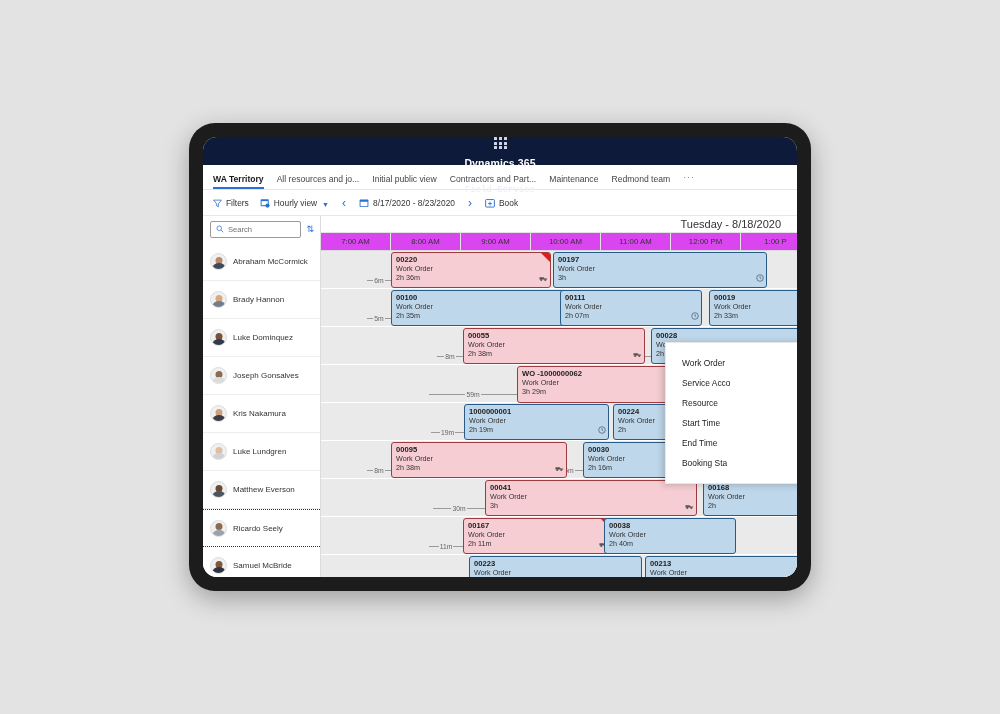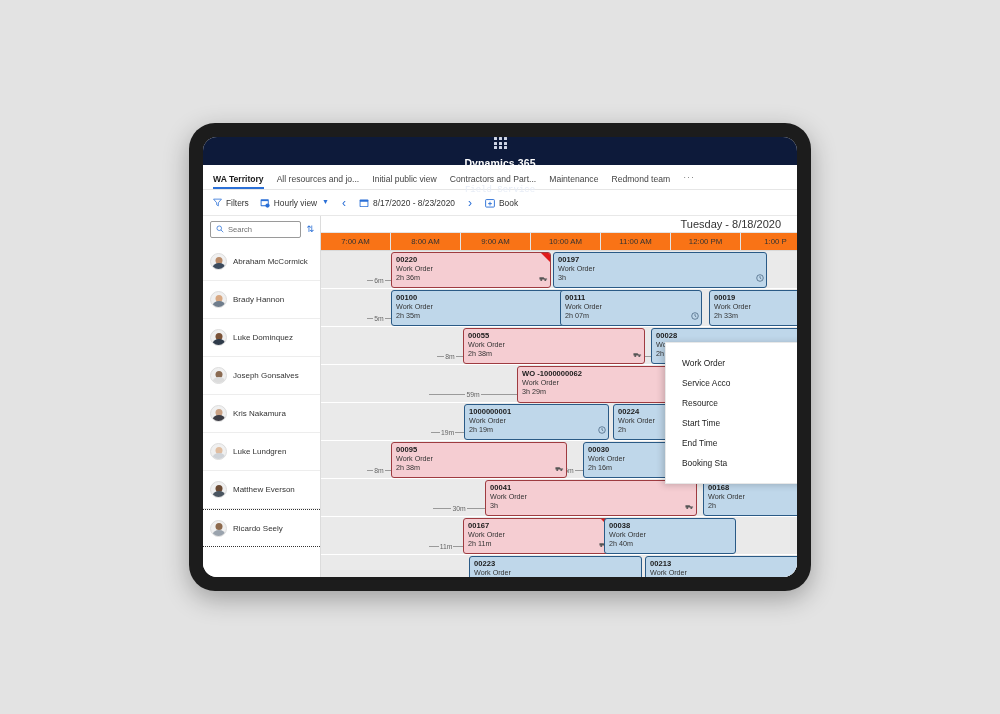--- a/index.html
+++ b/index.html
@@ -35,21 +35,21 @@
   .tabs{height:24px;background:#fff;display:flex;align-items:flex-end;
     padding:0 10px;border-bottom:1px solid #e6e6e6;gap:0;}
   .tab{font-size:8.6px;color:#444;padding:0 13px 5px 0;position:relative;white-space:nowrap;}
   .tab:first-child{padding-left:0;}
   .tab.active{color:#1a1a1a;font-weight:bold;}
   .tab.active::after{content:"";position:absolute;left:0;right:13px;bottom:0;height:2px;background:#2a6fd6;}
   .tab.more{color:#777;letter-spacing:1px;padding-bottom:7px;}
   
   .cmdbar{height:25px;background:#fff;display:flex;align-items:center;
     padding:0 10px;gap:11px;border-bottom:1px solid #e8e8e8;}
-  .cmd{display:flex;align-items:flex-start;gap:4px;font-size:8.4px;color:#333;white-space:nowrap;}
+  .cmd{display:flex;align-items:flex-end;gap:4px;font-size:8.4px;color:#333;white-space:nowrap;}
   .cmd svg{display:block;}
   .chev{font-size:7px;color:#2a6fd6;margin-left:1px;}
   .arrowbtn{color:#2a6fd6;font-size:12px;line-height:1;padding:0 2px;}
   
   .wrap{display:flex;height:calc(440px - 28px - 24px - 25px);}
   .leftcol{width:117px;border-right:1px solid #dcdcdc;background:#fff;flex:none;}
   .searchrow{display:flex;align-items:center;gap:5px;padding:5px 6px 5px 7px;}
   .searchbox{flex:1;height:15px;border:1px solid #9a9a9a;border-radius:2px;
     display:flex;align-items:center;gap:4px;padding:0 5px;background:#fff;}
   .searchbox span{font-size:7.6px;color:#707070;}
@@ -61,21 +61,21 @@
     border:1px solid #ddd;box-sizing:border-box;}
   .avatar .head{position:absolute;left:50%;top:2.5px;width:7px;height:7px;border-radius:50%;
     transform:translateX(-50%);}
   .avatar .body{position:absolute;left:50%;bottom:-4px;width:13px;height:10px;border-radius:50% 50% 0 0;
     transform:translateX(-50%);}
   .resname{font-size:8px;color:#333;white-space:nowrap;overflow:hidden;}
   
   .rightcol{flex:1;position:relative;background:#fff;overflow:hidden;}
   .dayhdr{height:16px;border-bottom:1px solid #e4e4e4;position:relative;background:#fff;}
   .dayhdr span{position:absolute;right:16px;top:2px;font-size:11px;color:#333;text-align:right;}
-  .timehdr{height:17px;display:flex;border-bottom:1px solid #d9d9d9;background:#f97316;}
+  .timehdr{height:17px;display:flex;border-bottom:1px solid #d9d9d9;background:#d946ef;}
   .tcell{width:70px;flex:none;border-right:1px solid #e4e4e4;box-sizing:border-box;
     font-size:7.8px;color:#333;display:flex;align-items:center;justify-content:center;}
   .grid{position:relative;height:calc(440px - 28px - 24px - 25px - 16px - 17px);}
   .rowbg{height:38px;background:#eaeaea;border-bottom:1px solid #fff;box-sizing:border-box;position:relative;}
   .vlines{position:absolute;inset:0;pointer-events:none;}
   .vline{position:absolute;top:0;bottom:0;width:1px;background:#e6e6e6;}
   
   .bk{position:absolute;box-sizing:border-box;border-radius:3px;overflow:hidden;
     padding:2px 3px 0 4px;}
   .bk .id{font-size:7.6px;font-weight:bold;color:#1a1a1a;line-height:9px;white-space:nowrap;}
@@ -236,20 +236,27 @@
                 <div class="body" style="background:#4a5560"></div>
               </div>
               <div class="resname">Matthew Everson</div>
             </div>
             <div class="res selected">
               <div class="avatar" style="background:#f0f0f0">
                 <div class="head" style="background:#8d6a4d"></div>
                 <div class="body" style="background:#9aa3ad"></div>
               </div>
               <div class="resname">Ricardo Seely</div>
+            </div>
+            <div class="res">
+              <div class="avatar" style="background:#f0f0f0">
+                <div class="head" style="background:#7c5738"></div>
+                <div class="body" style="background:#2b3440"></div>
+              </div>
+              <div class="resname">Samuel McBride</div>
             </div>
           </div>
       </div>
 
       <div class="rightcol">
         <div class="dayhdr">
           <span>Tuesday - 8/18/2020</span>
         </div>
         <div class="timehdr" id="timehdr">
             <div class="tcell">7:00 AM</div>

